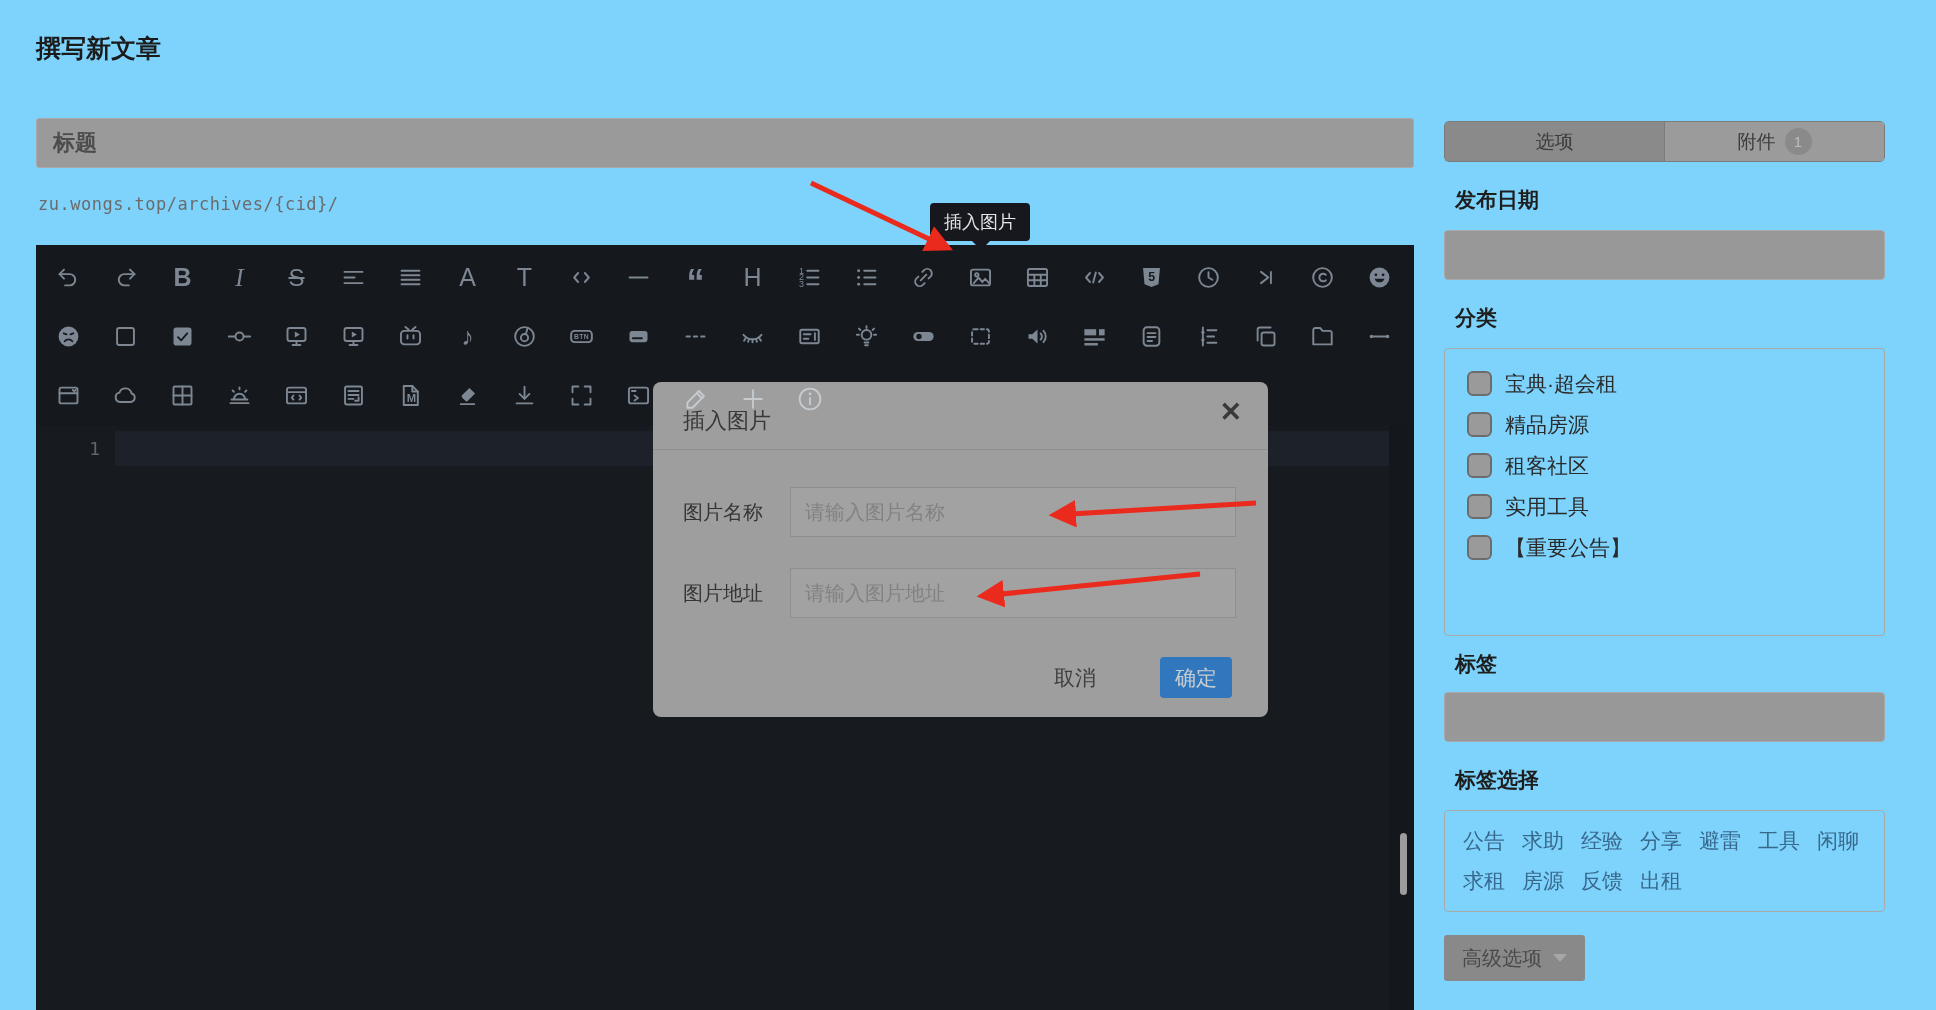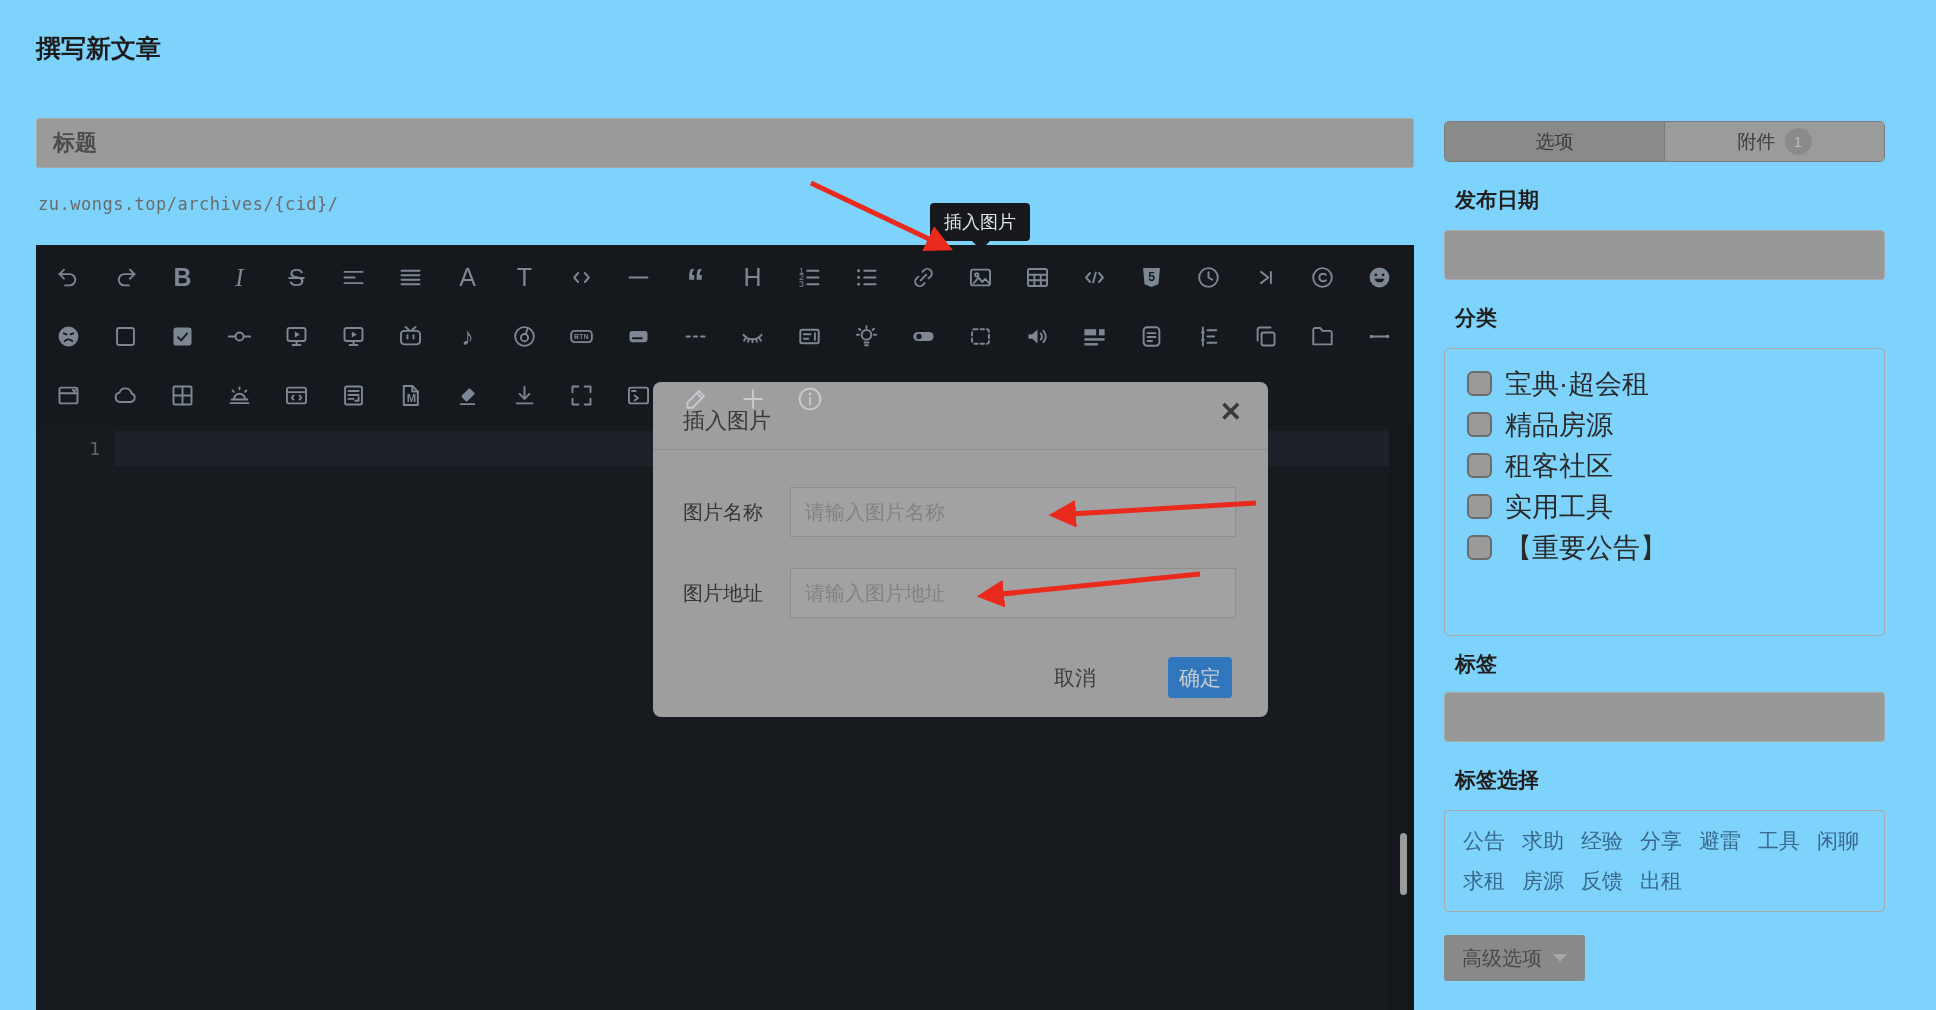--- a/index.html
+++ b/index.html
@@ -62,42 +62,42 @@
   .dlg-close{position:absolute;right:26px;top:14px;font-size:27px;font-weight:700;color:#3a3a3a;cursor:pointer;}
   .dlg-row{position:absolute;left:30px;right:32px;height:50px;display:flex;align-items:center;}
   .dlg-row.r1{top:105px;} .dlg-row.r2{top:186px;}
   .dlg-label{width:107px;font-size:20px;color:#353535;flex:0 0 auto;}
   .dlg-input{flex:1;height:50px;box-sizing:border-box;background:#a2a2a2;border:1px solid #8e8e8e;
       border-radius:0;padding:0 14px;font-size:20px;color:#3a3a3a;outline:none;
       font-family:"Liberation Sans",sans-serif;}
   .dlg-input::placeholder{color:#828282;opacity:1;}
   .dlg-cancel{position:absolute;right:162px;top:275px;height:41px;line-height:41px;padding:0 10px;
       font-size:21px;color:#3e3e3e;cursor:pointer;}
-  .dlg-ok{position:absolute;right:36px;top:275px;width:64px;height:41px;background:#3077bd;border:none;
+  .dlg-ok{position:absolute;right:36px;top:275px;width:72px;height:41px;background:#3077bd;border:none;
       border-radius:4px;color:#c7ccd1;font-size:21px;cursor:pointer;font-family:"Liberation Sans",sans-serif;}
 
   
   #sidebar{position:absolute;left:1444px;top:0;width:441px;}
   .tabs{position:absolute;left:0;top:121px;width:441px;height:41px;display:flex;box-sizing:border-box;
       border:1px solid #7b7b7b;border-radius:5px;}
   .tab{flex:1;display:flex;align-items:center;justify-content:center;font-size:19px;color:#3c3c3c;cursor:pointer;}
   .tab.active{background:#8a8a8a;}
   .tab.plain{background:#9b9b9b;border-left:1px solid #7b7b7b;}
   .badge{display:inline-block;width:27px;height:27px;margin-left:9px;border-radius:50%;background:#8a8a8a;
       color:#bdbdbd;font-size:15px;line-height:27px;text-align:center;}
   .sb-h{position:absolute;left:11px;font-size:21px;font-weight:700;color:#1e1e1e;}
   .sb-input{position:absolute;left:0;width:441px;height:50px;box-sizing:border-box;background:#989898;
       border:1px solid #a9a9a9;border-radius:4px;outline:none;font-size:19px;color:#333;padding:0 12px;
       font-family:"Liberation Sans",sans-serif;}
   .cat-box{position:absolute;left:0;top:348px;width:441px;height:288px;box-sizing:border-box;
       border:1px solid #a9a9a9;border-radius:4px;padding:14px 0 0 22px;}
   .cat-row{display:flex;align-items:center;height:41px;cursor:pointer;}
   .cbx{width:25px;height:25px;box-sizing:border-box;border:2px solid #6c6c6c;border-radius:6px;
       background:#9a9a9a;margin-right:13px;flex:0 0 auto;}
-  .cat-label{font-size:27px;color:#2a2a2a;}
+  .cat-label{font-size:21px;color:#2a2a2a;}
   .tagcloud{position:absolute;left:0;top:810px;width:441px;box-sizing:border-box;border:1px solid #a9a9a9;
       border-radius:4px;padding:10px 6px 10px 18px;}
   .tag-link{display:inline-block;font-size:21px;color:#38688c;margin:0 17px 0 0;line-height:40px;cursor:pointer;}
   .adv-btn{position:absolute;left:0;top:935px;height:46px;display:flex;align-items:center;padding:0 18px;
       background:#898989;border:none;border-radius:3px;font-size:20px;color:#4a4a4a;cursor:pointer;
       font-family:"Liberation Sans",sans-serif;}
   .caret-down{width:0;height:0;margin-left:11px;border-left:7px solid transparent;
       border-right:7px solid transparent;border-top:8px solid #a6a6a6;}
 
   

